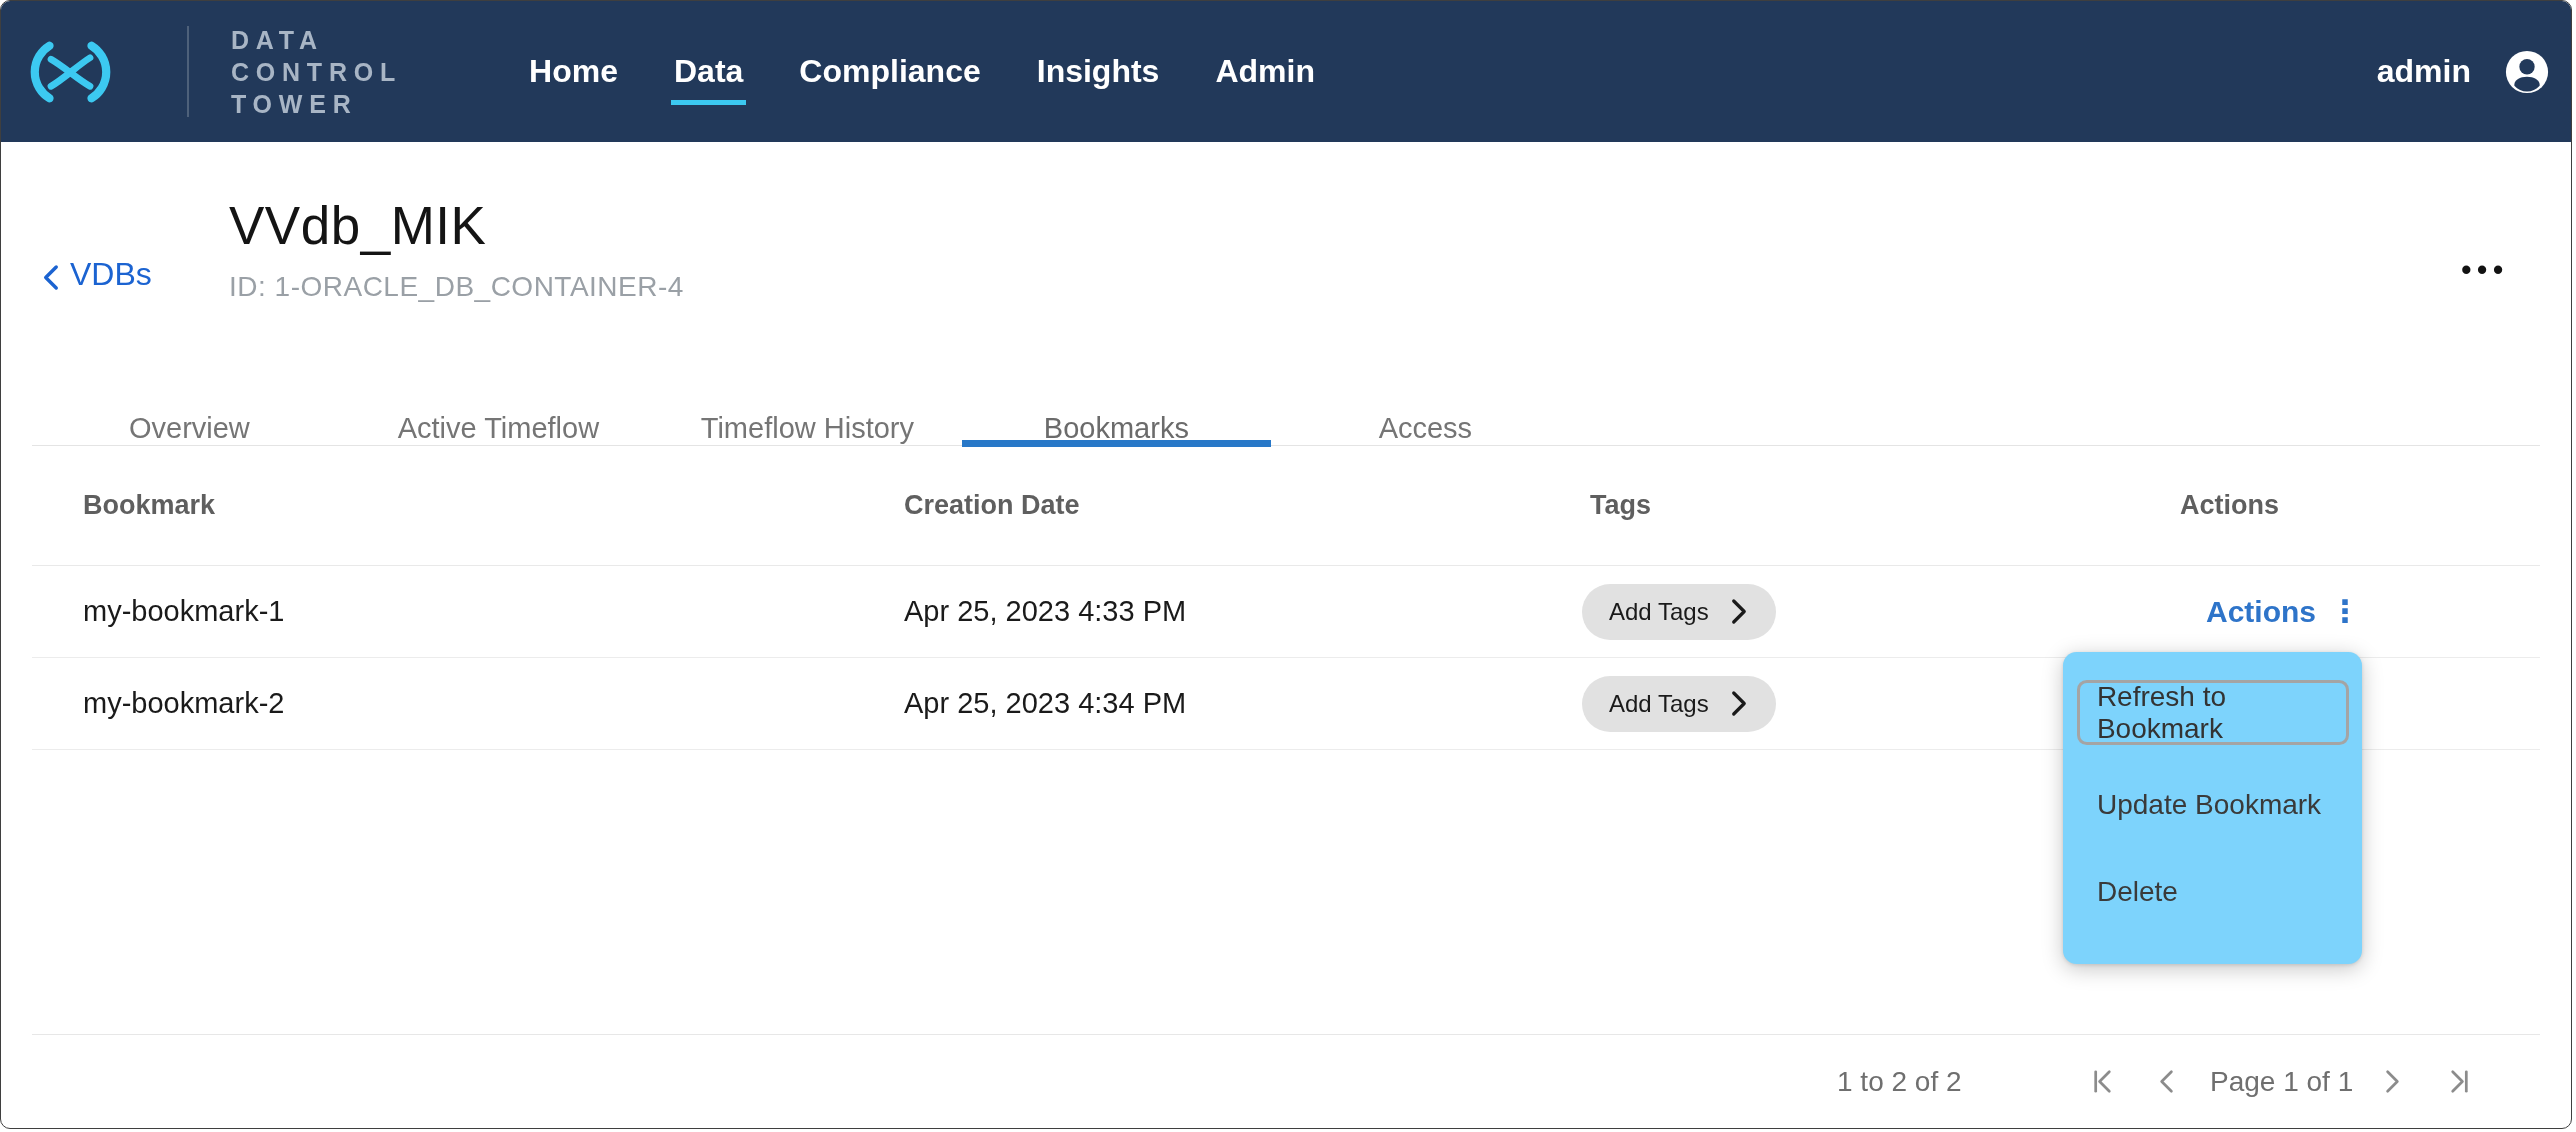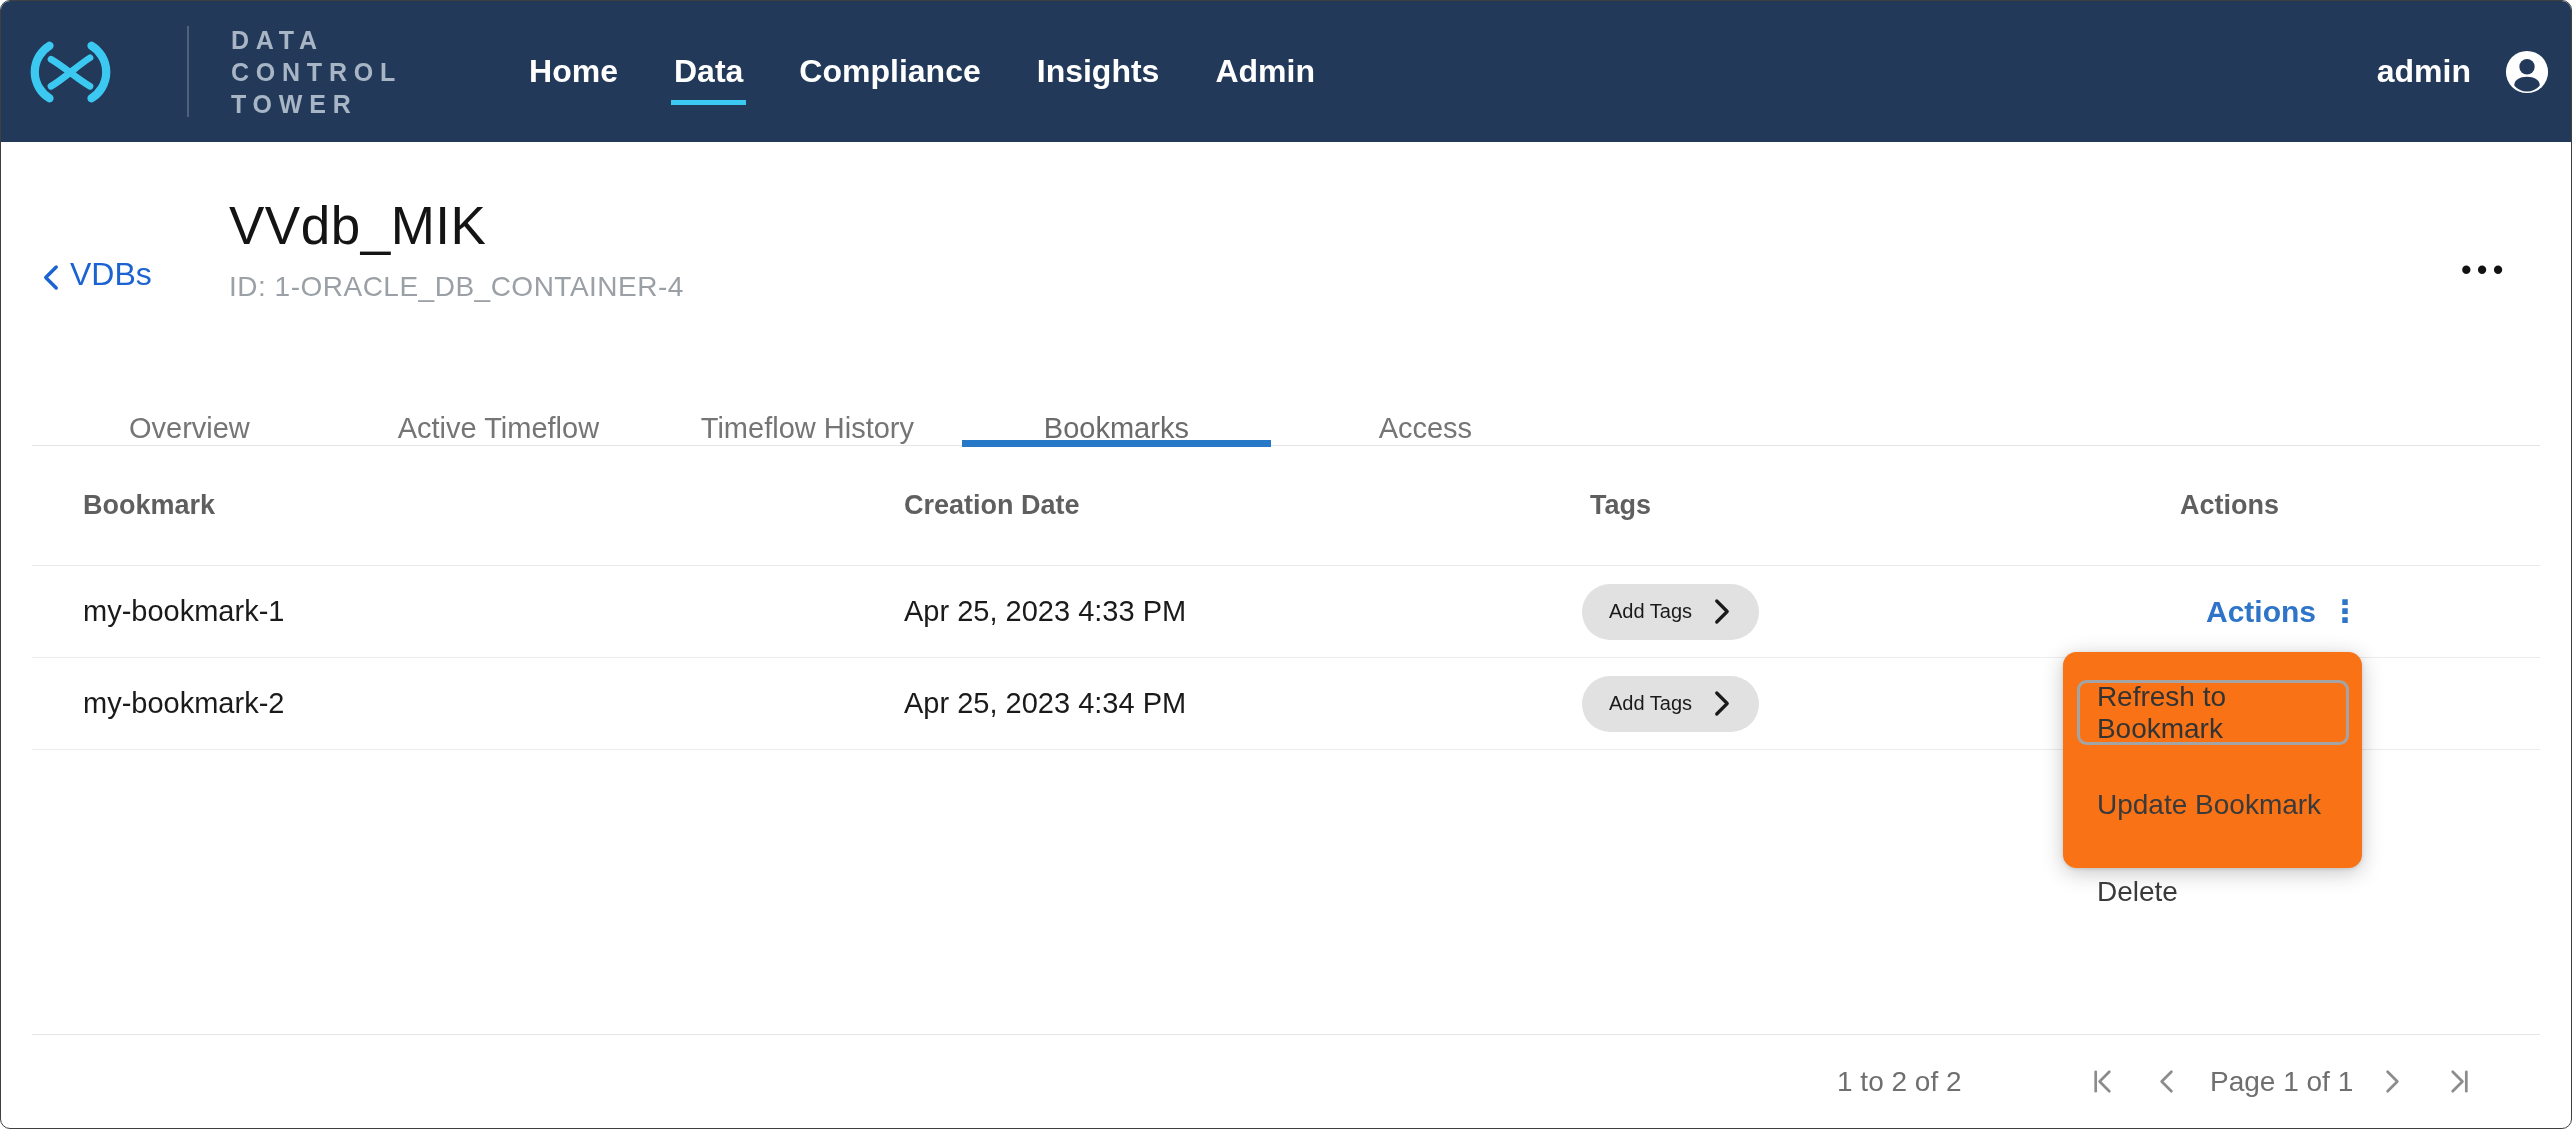--- a/index.html
+++ b/index.html
@@ -40,36 +40,36 @@
   .tab.active::after { content:""; position:absolute; left:0; right:0; bottom:-1.9px; height:6.8px; background:var(--tab-indicator,#2878c8); }
 
   
   .table { margin:0 31px; }
   .thead, .trow { display:grid; grid-template-columns:821px 686px 590px 1fr; align-items:center; }
   .thead { height:120px; border-bottom:1.9px solid #e9e9e9; font-size:27px; font-weight:700; color:#5f5f5f; }
   .trow { height:92px; border-bottom:1.9px solid #ececec; font-size:29px; color:#1a1a1a; }
   .cell { padding-left:51px; }
   .cell.tags { padding-left:43px; }
   .cell.actions { padding-left:77px; }
-  .pill { height:56px; border:none; border-radius:28px; background:#e1e1e1; display:inline-flex; align-items:center; gap:19.3px; padding:0 27px; font-size:20px; color:#1a1a1a; font-family:inherit; cursor:pointer; }
+  .pill { height:56px; border:none; border-radius:28px; background:#e1e1e1; display:inline-flex; align-items:center; gap:19.3px; padding:0 27px; font-size:24px; color:#1a1a1a; font-family:inherit; cursor:pointer; }
   .pill svg { width:21px; height:29px; }
   .actions-link { display:inline-flex; align-items:center; gap:13.5px; font-size:30px; font-weight:600; color:var(--link,#2e74c9); cursor:pointer; text-decoration:none; }
   .kebab { font-size:31px; font-weight:700; line-height:1; }
   .spacer { height:284px; }
 
   
   .pg-footer { position:relative; margin:0 31px; height:95px; border-top:1.9px solid #e7e7e7; font-size:28px; color:#6f6f6f; }
   .range { position:absolute; left:1805px; top:0; line-height:93px; }
   .page-label { position:absolute; left:2178px; top:0; line-height:93px; }
   .pg-btn { position:absolute; top:29px; width:35px; height:35px; padding:0; background:none; border:none; cursor:pointer; }
   .pg-btn svg { width:35px; height:35px; }
   .pg-first { left:2053px; } .pg-prev { left:2118px; } .pg-next { left:2342px; } .pg-last { left:2410px; }
 
   
-  .menu { position:absolute; left:2062px; top:651px; width:299px; height:216px; background:#f97316; border-radius:13.5px;
+  .menu { position:absolute; left:2062px; top:651px; width:299px; height:312px; background:#7dd3fc; border-radius:13.5px;
           box-shadow:0 4.8px 21px rgba(0,0,0,.22), 0 1px 3.9px rgba(0,0,0,.12); z-index:30; }
   .menu-item-boxed { margin:28px 13.5px 0; height:65px; border:3.9px solid #a4a4a4; border-radius:9.7px; display:flex; align-items:center; padding-left:17.4px; font-size:28px; color:#333; cursor:pointer; }
   .menu-item { font-size:28px; color:#3a3a3a; padding-left:34px; cursor:pointer; }
   .mi-update { margin-top:44px; }
   .mi-delete { margin-top:55px; }
 </style>
 </head>
 <body>
 
 <div class="screen">

